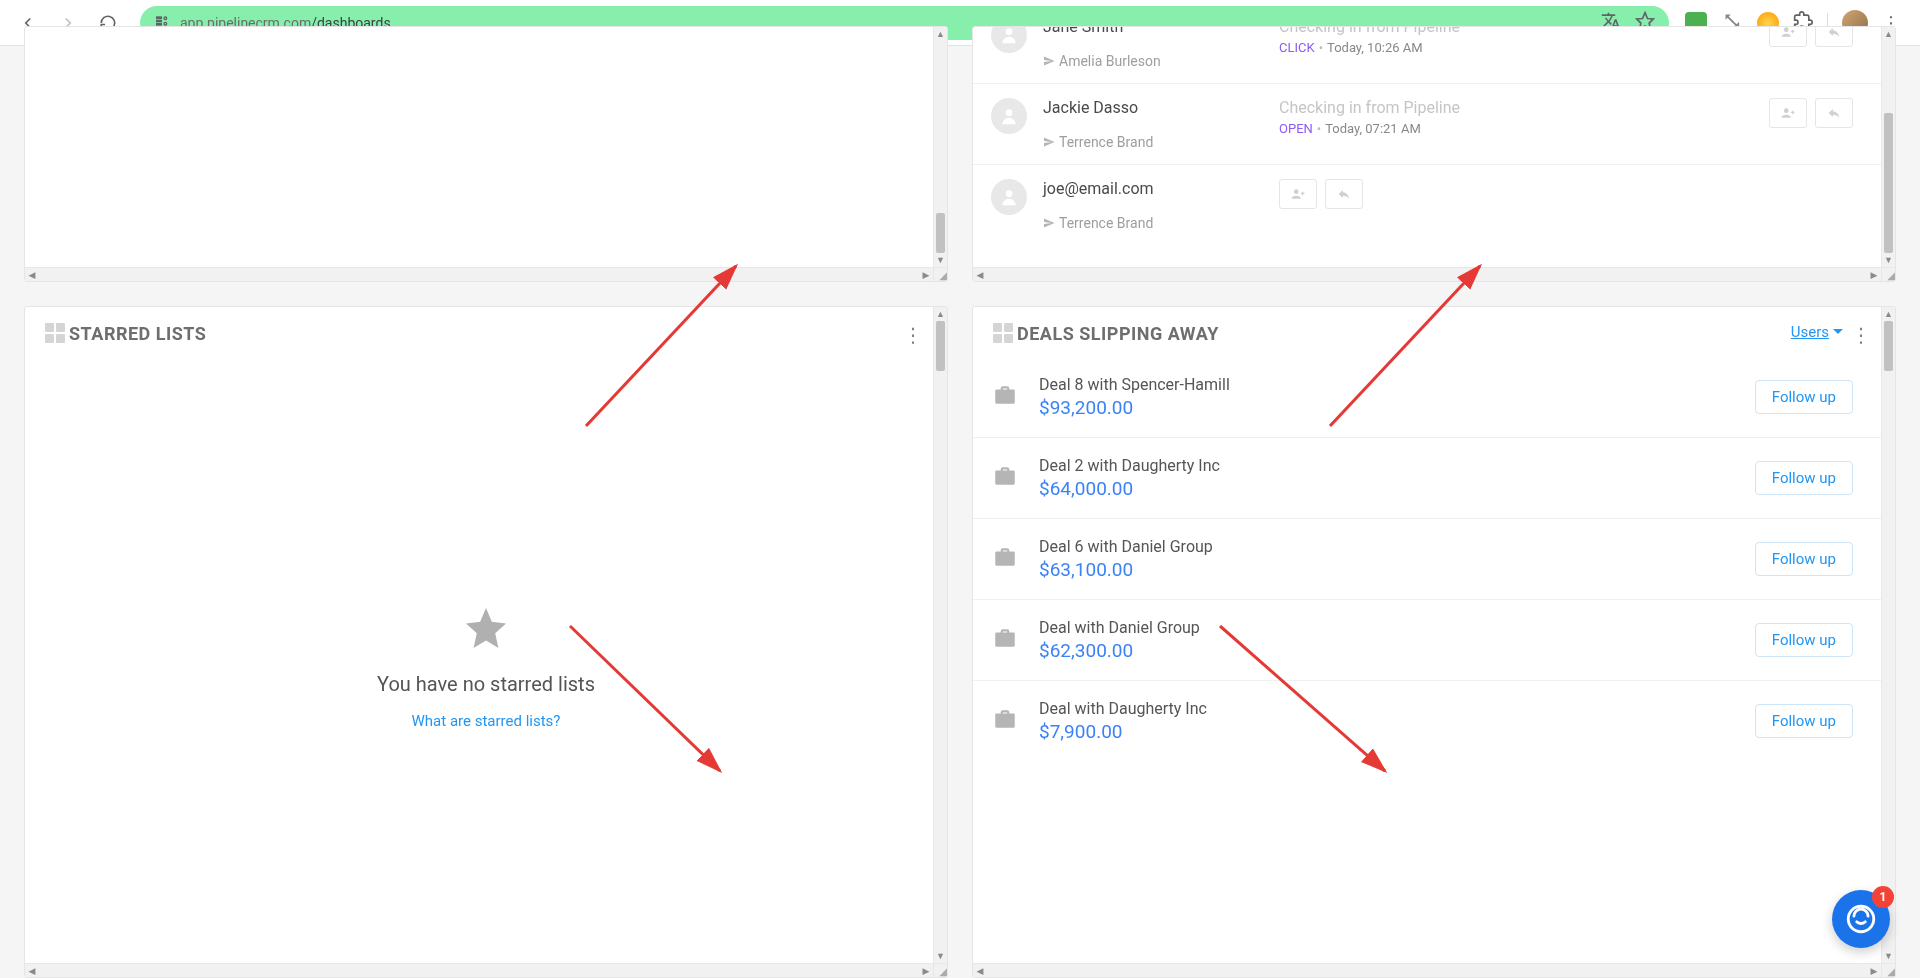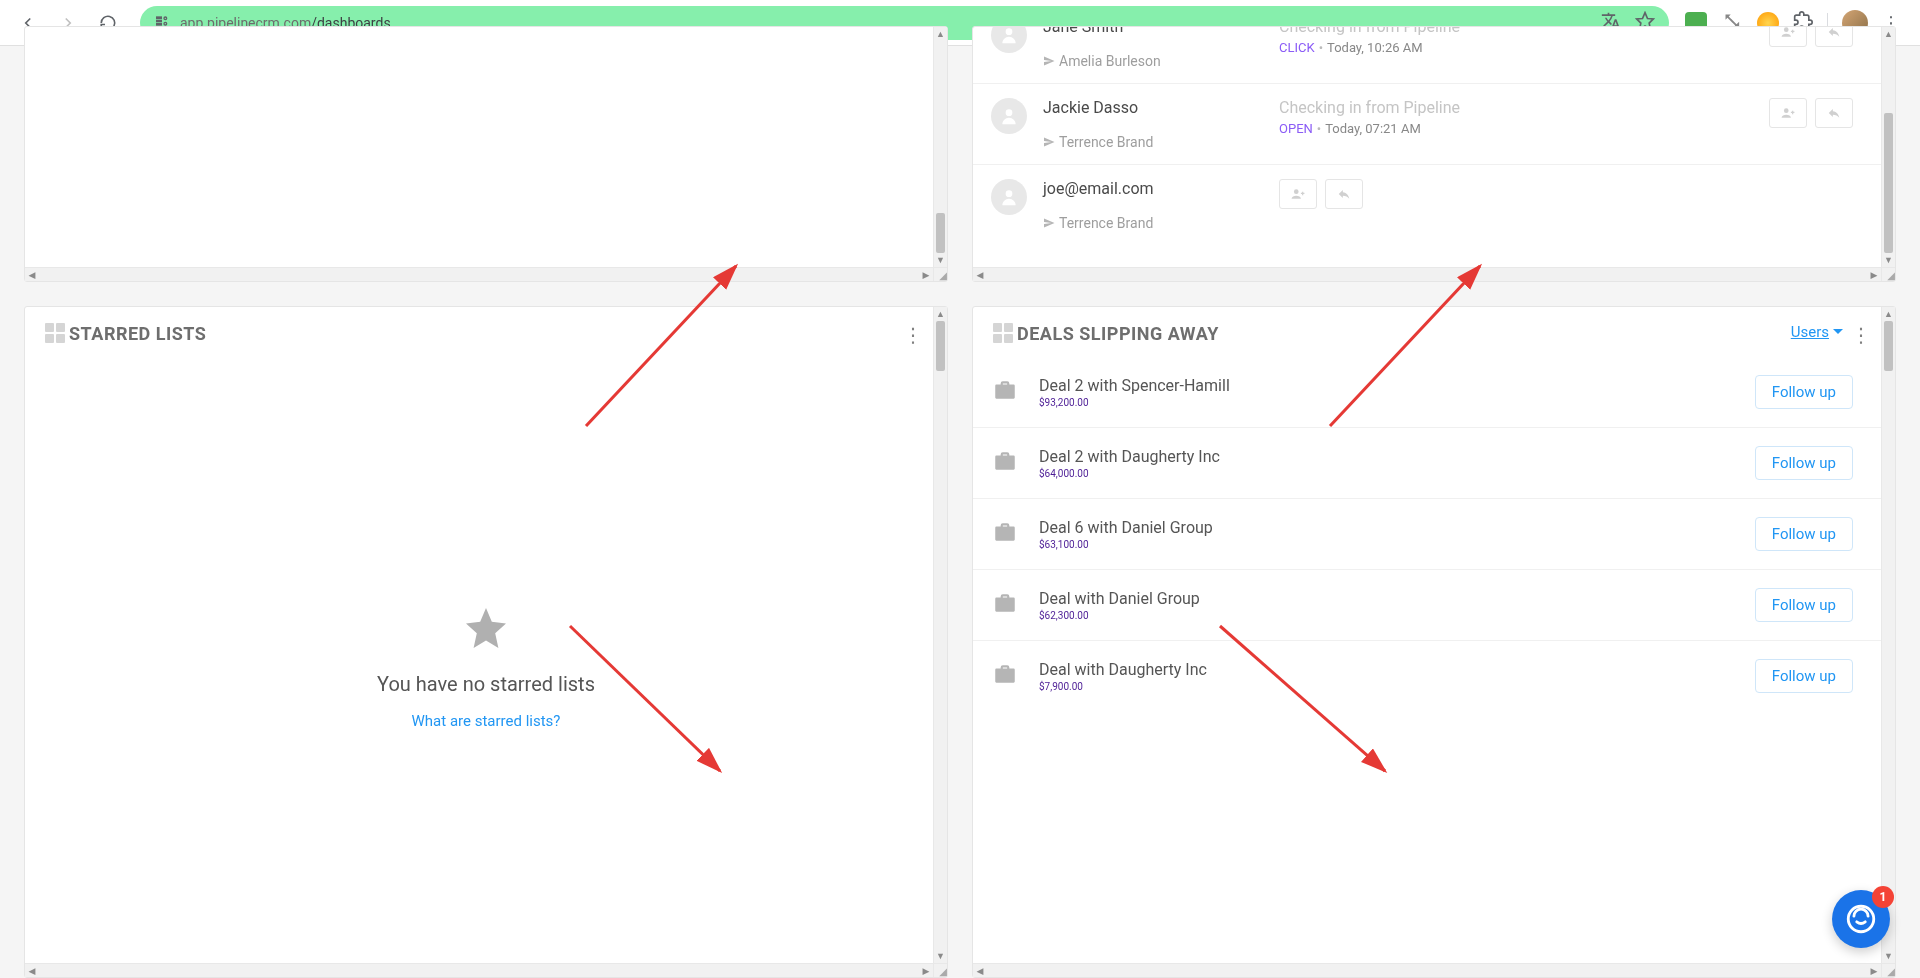--- a/index.html
+++ b/index.html
@@ -135,21 +135,21 @@
 
     
     .deal-row {
       display: flex; align-items: center; padding: 18px 28px 18px 18px; gap: 18px;
       border-top: 1px solid #f0f0f0;
     }
     .deal-row:first-child { border-top: none; }
     .briefcase-ico { color: #b5b5b5; width: 30px; }
     .deal-main { flex: 1; }
     .deal-name { font-size: 16px; color: #555; margin-bottom: 2px; }
-    .deal-amount { font-size: 10px; color: #4c1d95; }
+    .deal-amount { font-size: 19px; color: #3b82f6; }
     .followup-btn {
       border: 1px solid #cfe6f9; color: #2196f3; background: #fff;
       padding: 7px 16px; border-radius: 4px; font-size: 15px; cursor: pointer;
     }
 
     
     .arrow {
       position: absolute; pointer-events: none;
     }
 
@@ -425,21 +425,21 @@
             </svg>
         </div>
         <div class="kebab">⋮</div>
       </div>
       <div class="widget-body" id="deals-body" style="padding-right:14px;padding-bottom:14px;overflow:hidden">
           <div class="deal-row">
     <div class="briefcase-ico"><svg width="28" height="26" viewBox="0 0 24 24" fill="#b5b5b5">
                 <path d="M10 4h4a2 2 0 0 1 2 2v1h4a1 1 0 0 1 1 1v11a1 1 0 0 1-1 1H4a1 1 0 0 1-1-1V8a1 1 0 0 1 1-1h4V6a2 2 0 0 1 2-2zm0 3h4V6h-4v1z"></path>
               </svg></div>
     <div class="deal-main">
-      <div class="deal-name">Deal 2 with Spencer-Hamill</div>
+      <div class="deal-name">Deal 8 with Spencer-Hamill</div>
       <div class="deal-amount">$93,200.00</div>
     </div>
     <button class="followup-btn">Follow up</button>
           </div>
           <div class="deal-row">
     <div class="briefcase-ico"><svg width="28" height="26" viewBox="0 0 24 24" fill="#b5b5b5">
                 <path d="M10 4h4a2 2 0 0 1 2 2v1h4a1 1 0 0 1 1 1v11a1 1 0 0 1-1 1H4a1 1 0 0 1-1-1V8a1 1 0 0 1 1-1h4V6a2 2 0 0 1 2-2zm0 3h4V6h-4v1z"></path>
               </svg></div>
     <div class="deal-main">
       <div class="deal-name">Deal 2 with Daugherty Inc</div>

